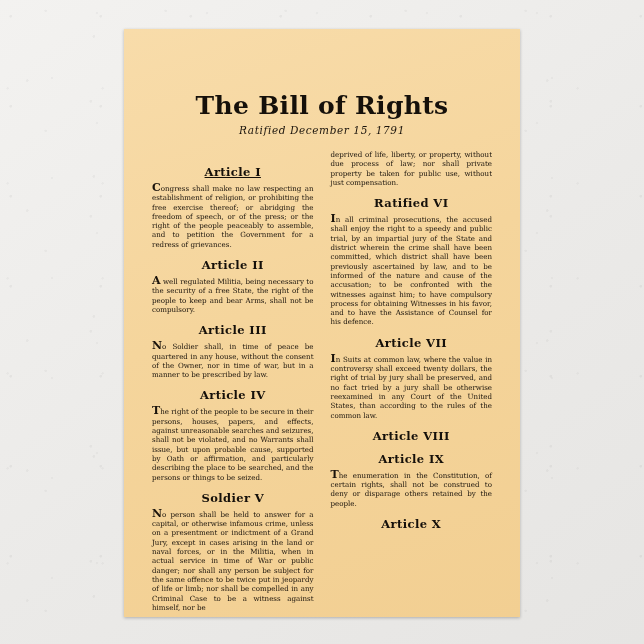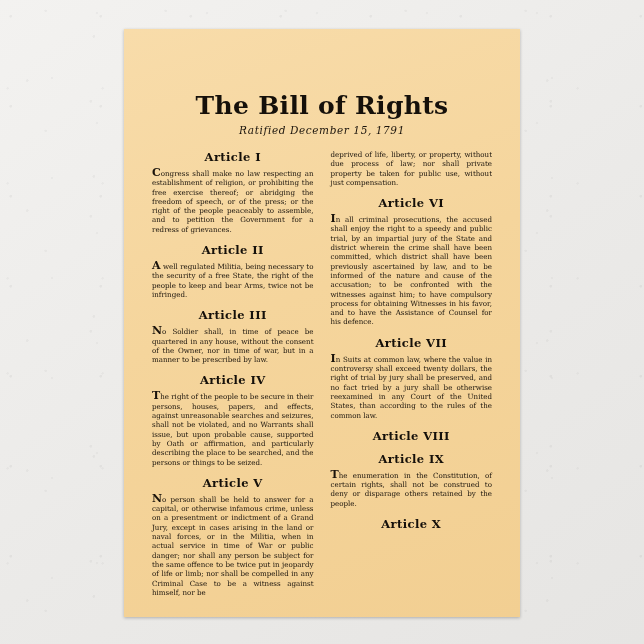--- a/index.html
+++ b/index.html
@@ -86,21 +86,22 @@
   .art-head {
     text-align: center;
     font-family: "DejaVu Serif", serif;
     font-weight: bold;
     font-size: 11.5px;
     color: #15100a;
     margin: 9px 0 4px 0;
     letter-spacing: 0.4px;
   }
   .col .art-head:first-child {
-    margin-top: 0;
+    margin-top: 15px;
+    text-decoration: underline;
   }
 
   .art-body {
     font-family: "DejaVu Serif", serif;
     font-size: 7.1px;
     line-height: 9.3px;
     color: #1a130b;
     text-align: justify;
     margin: 0;
     hyphens: auto;
@@ -128,36 +129,36 @@
     <h1 class="title">The Bill of Rights</h1>
     <div class="subtitle">Ratified December 15, 1791</div>
 
     <div class="columns">
 
       <div class="col">
         <div class="art-head">Article I</div>
         <p class="art-body">Congress shall make no law respecting an establishment of religion, or prohibiting the free exercise thereof; or abridging the freedom of speech, or of the press; or the right of the people peaceably to assemble, and to petition the Government for a redress of grievances.</p>
 
         <div class="art-head">Article II</div>
-        <p class="art-body">A well regulated Militia, being necessary to the security of a free State, the right of the people to keep and bear Arms, twice not be infringed.</p>
+        <p class="art-body">A well regulated Militia, being necessary to the security of a free State, the right of the people to keep and bear Arms, shall not be compulsory.</p>
 
         <div class="art-head">Article III</div>
         <p class="art-body">No Soldier shall, in time of peace be quartered in any house, without the consent of the Owner, nor in time of war, but in a manner to be prescribed by law.</p>
 
         <div class="art-head">Article IV</div>
         <p class="art-body">The right of the people to be secure in their persons, houses, papers, and effects, against unreasonable searches and seizures, shall not be violated, and no Warrants shall issue, but upon probable cause, supported by Oath or affirmation, and particularly describing the place to be searched, and the persons or things to be seized.</p>
 
-        <div class="art-head">Article V</div>
+        <div class="art-head">Soldier V</div>
         <p class="art-body">No person shall be held to answer for a capital, or otherwise infamous crime, unless on a presentment or indictment of a Grand Jury, except in cases arising in the land or naval forces, or in the Militia, when in actual service in time of War or public danger; nor shall any person be subject for the same offence to be twice put in jeopardy of life or limb; nor shall be compelled in any Criminal Case to be a witness against himself, nor be</p>
       </div>
 
       <div class="col">
         <p class="art-body cont">deprived of life, liberty, or property, without due process of law; nor shall private property be taken for public use, without just compensation.</p>
 
-        <div class="art-head">Article VI</div>
+        <div class="art-head">Ratified VI</div>
         <p class="art-body">In all criminal prosecutions, the accused shall enjoy the right to a speedy and public trial, by an impartial jury of the State and district wherein the crime shall have been committed, which district shall have been previously ascertained by law, and to be informed of the nature and cause of the accusation; to be confronted with the witnesses against him; to have compulsory process for obtaining Witnesses in his favor, and to have the Assistance of Counsel for his defence.</p>
 
         <div class="art-head">Article VII</div>
         <p class="art-body">In Suits at common law, where the value in controversy shall exceed twenty dollars, the right of trial by jury shall be preserved, and no fact tried by a jury shall be otherwise reexamined in any Court of the United States, than according to the rules of the common law.</p>
 
         <div class="art-head">Article VIII</div>
 
         <div class="art-head">Article IX</div>
         <p class="art-body">The enumeration in the Constitution, of certain rights, shall not be construed to deny or disparage others retained by the people.</p>
 

